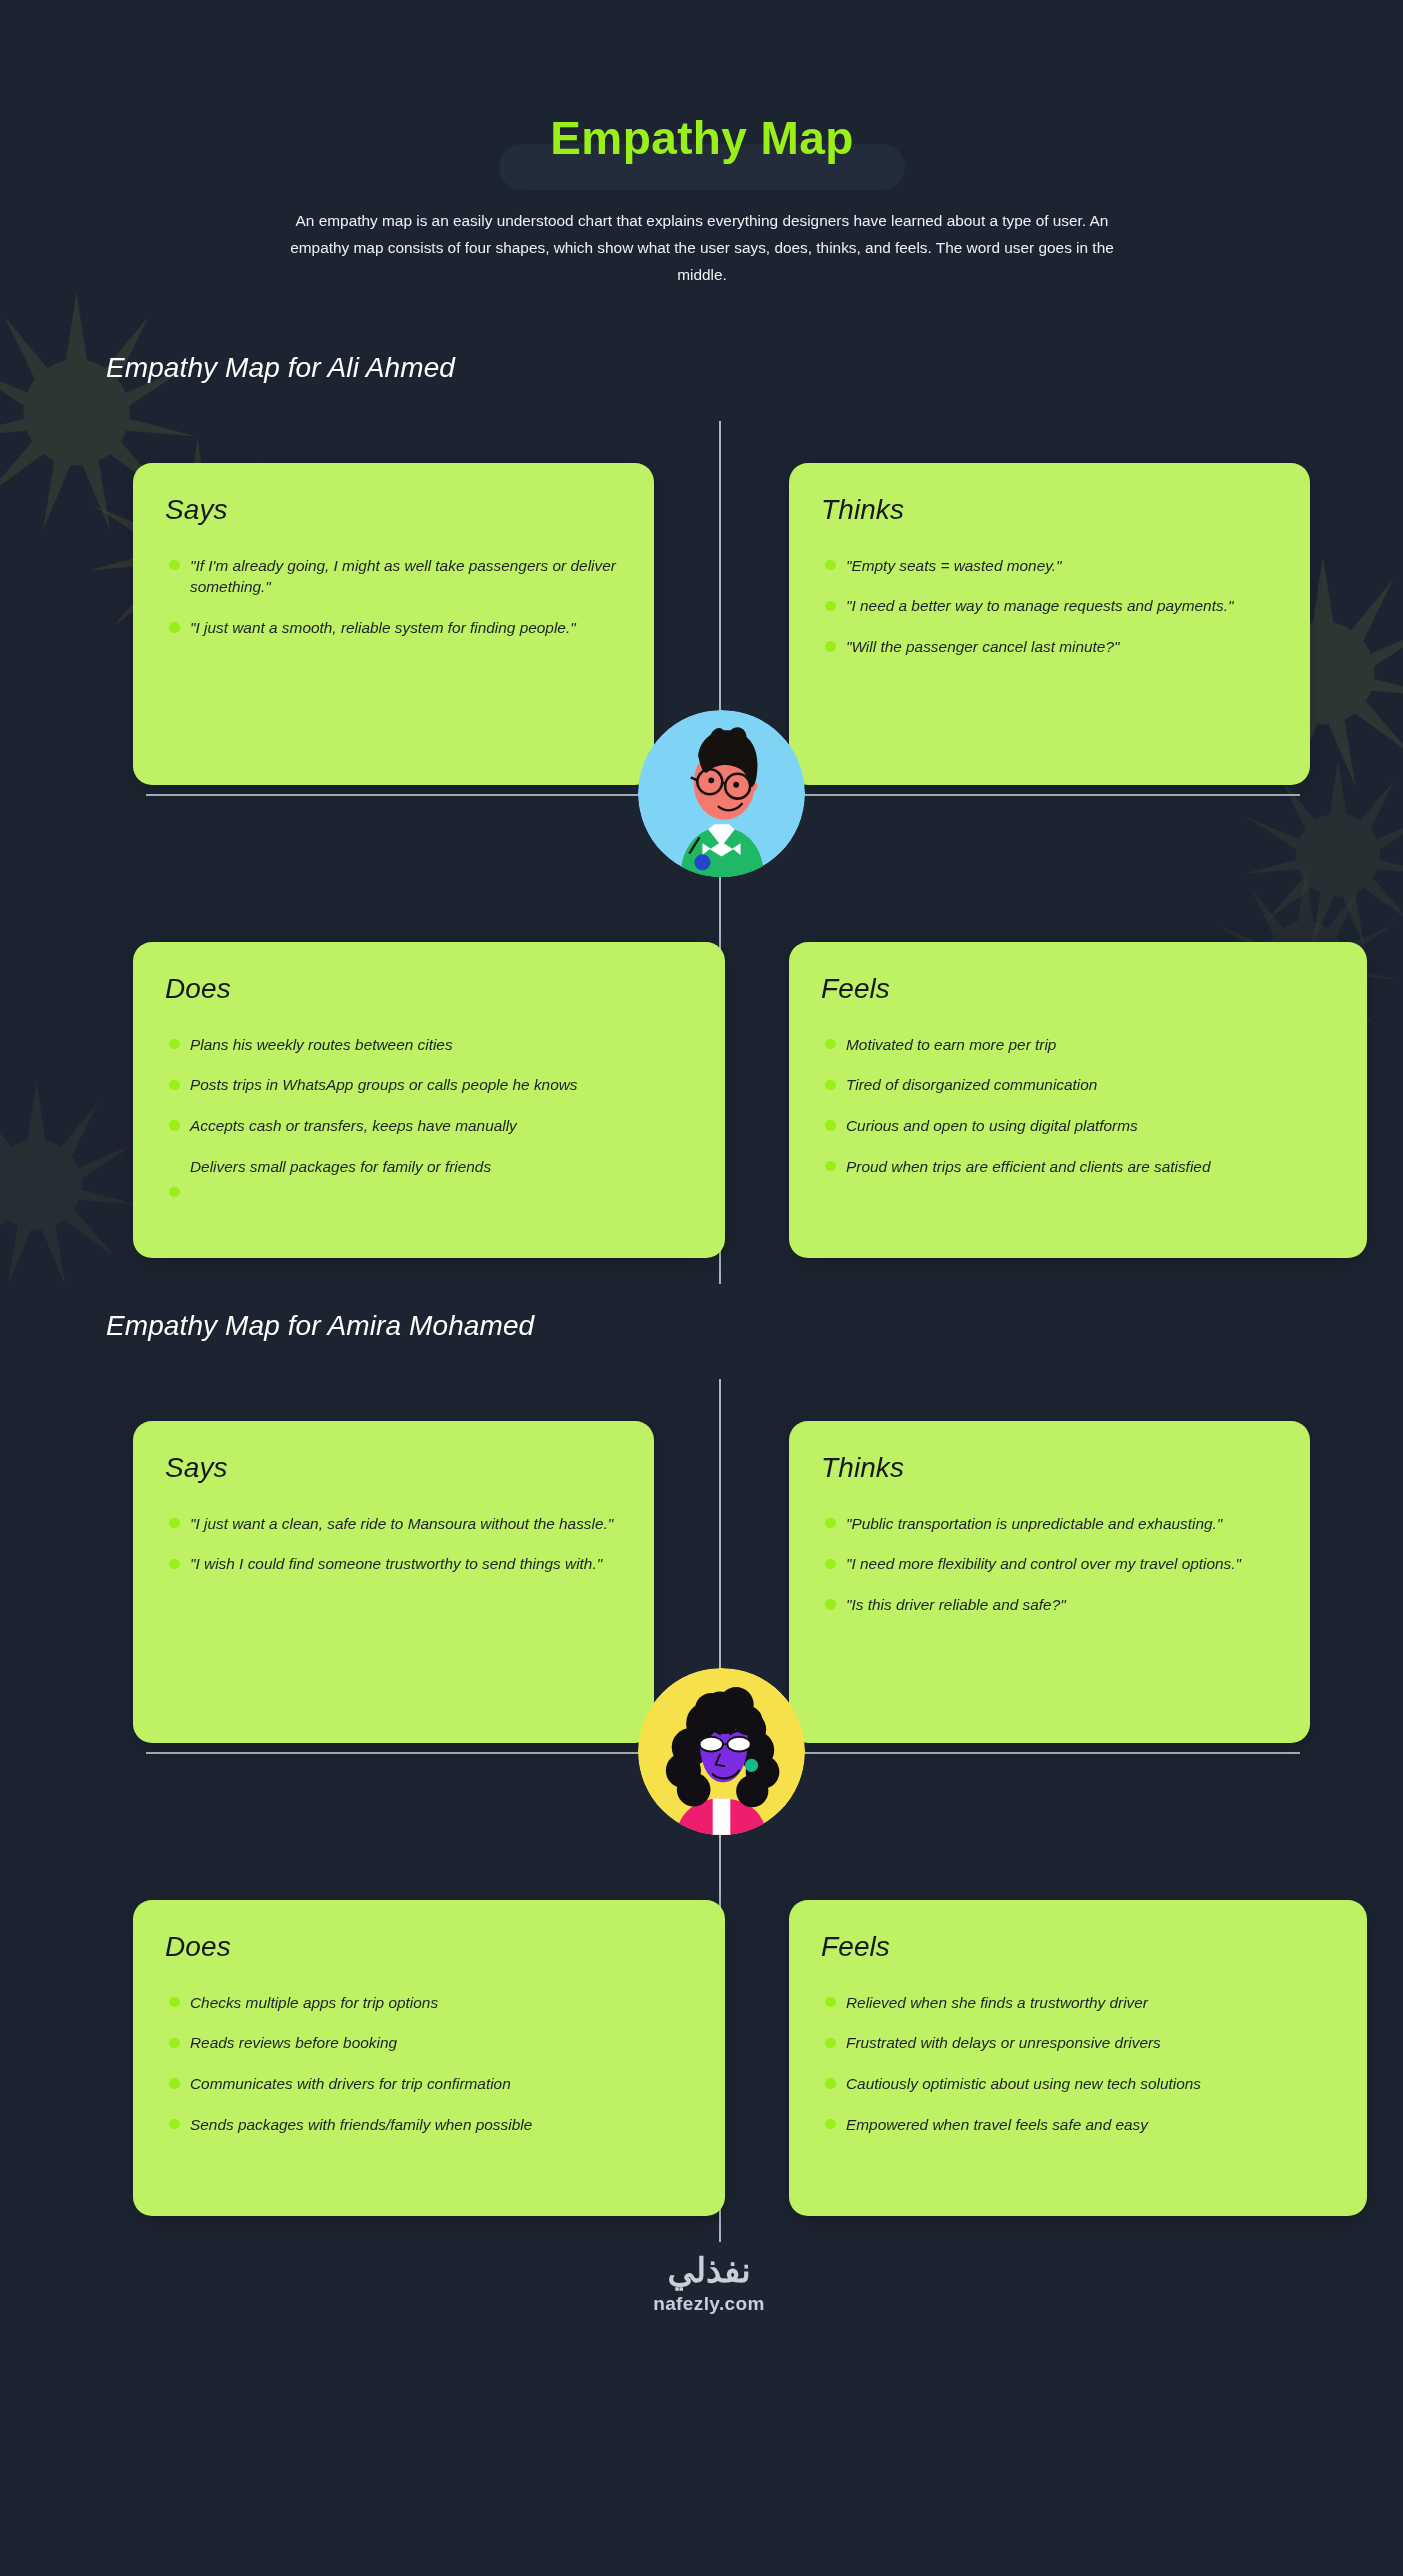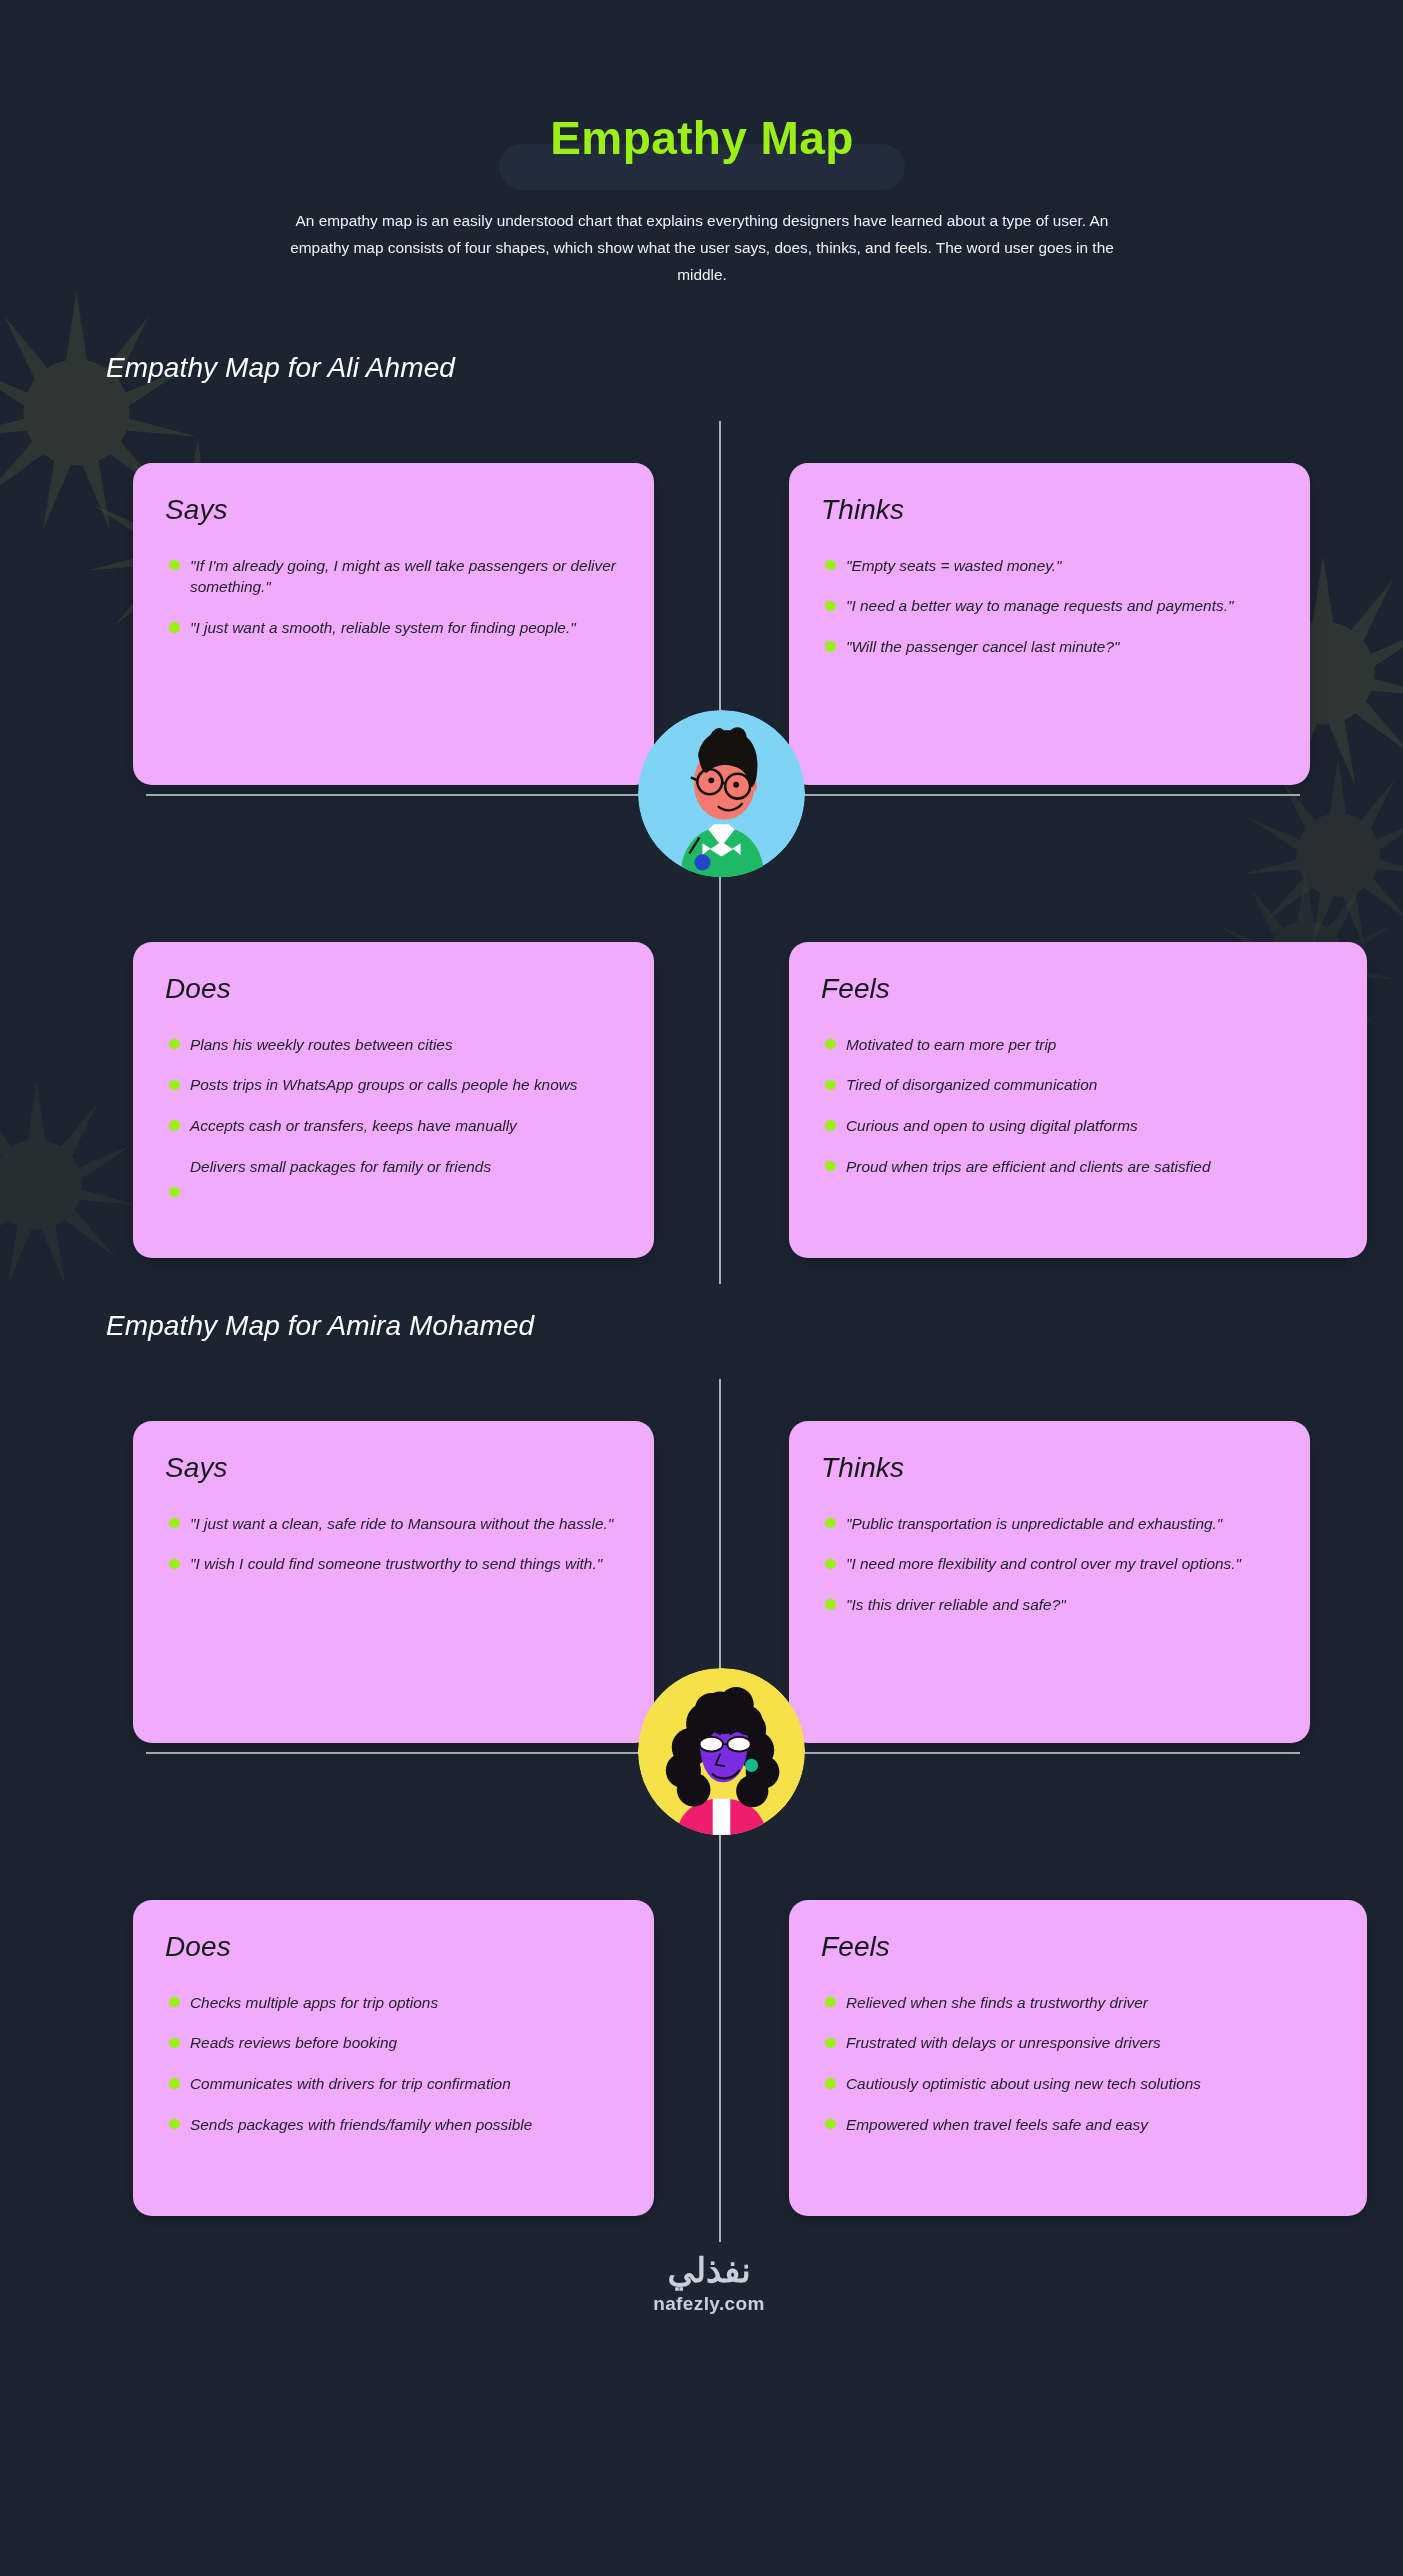--- a/index.html
+++ b/index.html
@@ -109,29 +109,29 @@
     width:1154px;
     height:2.2px;
     background:#aab4c0;
     top:373px;
     z-index:1;
   }
 
   
   .card {
     position:absolute;
-    background:#f0abfc;
+    background:#bef264;
     border-radius:19px;
     padding:31px 32px 42px;
     z-index:3;
     box-shadow:0 4.4px 19px rgba(0,0,0,.22);
   }
   .card.says   { left:133px;  top:42px;  width:521px; height:322px; }
   .card.thinks { left:789px; top:42px;  width:521px; height:322px; }
-  .card.does   { left:133px;  top:521px; width:521px; height:316px; }
+  .card.does   { left:133px;  top:521px; width:592px; height:316px; }
   .card.feels  { left:789px; top:521px; width:578px; height:316px; }
 
   .card-title {
     font-size:28px;
     color:#16181d;
     margin-bottom:29px;
     font-weight:normal;
     letter-spacing:0.1px;
   }
 

